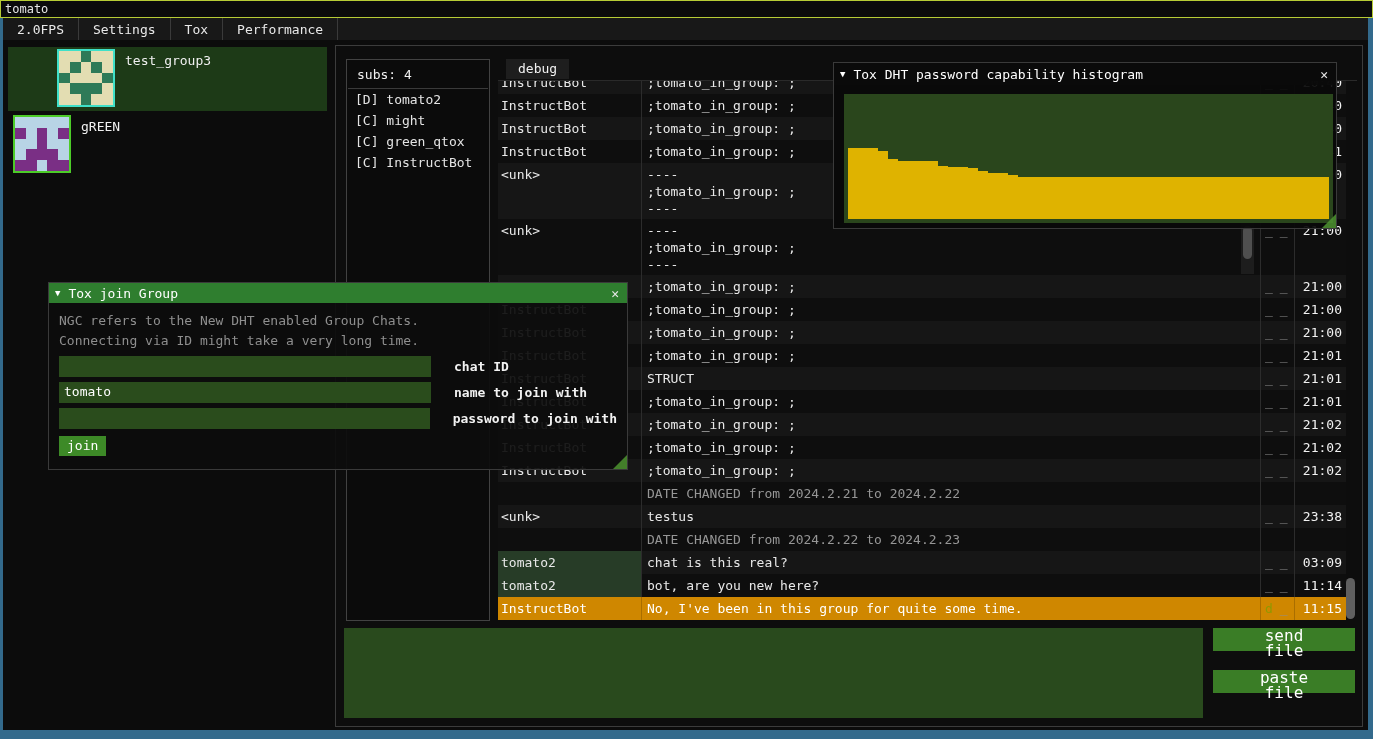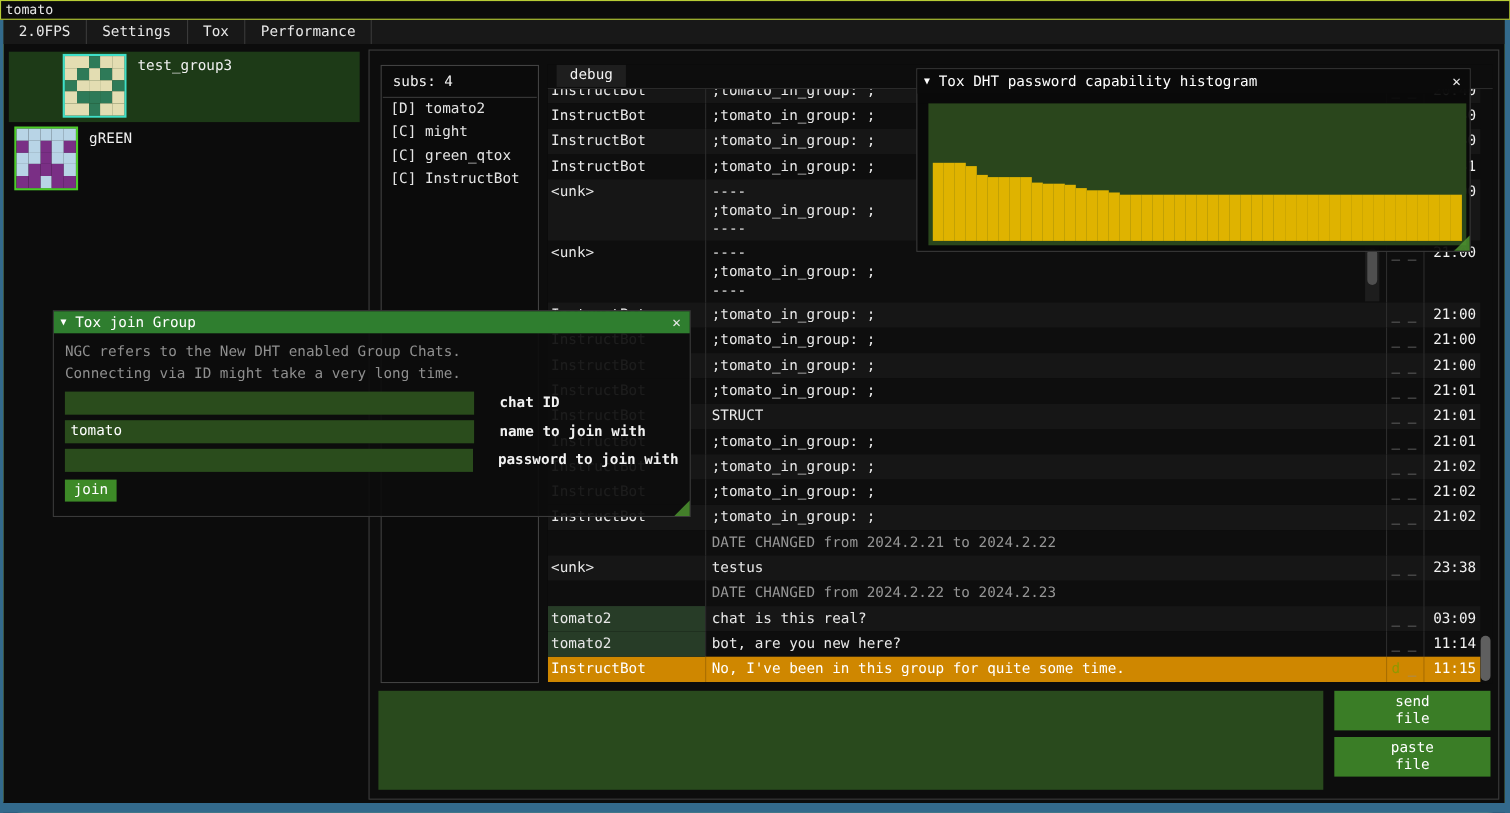--- a/index.html
+++ b/index.html
@@ -1,18 +1,18 @@
 <!DOCTYPE html>
 <html><head>
 <meta charset="utf-8">
 <style>
   * { margin:0; padding:0; box-sizing:border-box; }
   html,body { width:1373px; height:739px; overflow:hidden; background:#020202;
     font-family:"DejaVu Sans Mono","Liberation Mono",monospace; font-size:13px; color:#e8e8e8; }
-  #screen { position:relative; width:1373px; height:739px; background:#bef264;border-radius:21px; }
+  #screen { position:relative; width:1373px; height:739px; background:#ffffff; }
 
   
   .wm-titlebar { position:absolute; left:0; top:0; width:1373px; height:18px;
     background:#0b0b0b; border:1px solid #b7cc35; display:flex; align-items:center;
     padding-left:4px; font-size:12px; color:#e6e6e6; z-index:50; }
   .frame-left  { position:absolute; left:0; top:18px; width:3px;  height:721px; background:#336a8c; z-index:49; }
   .frame-right { position:absolute; left:1368px; top:18px; width:5px; height:721px; background:#336a8c; z-index:49; }
   .frame-bottom{ position:absolute; left:0; top:730px; width:1373px; height:9px; background:#336a8c; z-index:49; }
 
   #app { position:absolute; left:3px; top:18px; width:1365px; height:712px; background:#0c0c0c; }
@@ -61,22 +61,22 @@
   .row.selected .c-msg, .row.selected .c-time { color:#ffffff; border-left-color:#a96e00; }
   .row.selected .c-flags { border-left-color:#a96e00; }
   .flag-d { color:#8f9900; }
   .inner-sb { position:absolute; right:6px; top:0; width:13px; height:55px; background:#1d1d1d; }
   .inner-sb .thumb { position:absolute; left:2px; top:7px; width:9px; height:33px; background:#4f4f4f; border-radius:5px; }
   .chat-scrollbar { position:absolute; right:2px; top:519px; width:9px; height:41px;
     background:#5f5f5f; border-radius:5px; z-index:6; }
 
   
   .composer-input { position:absolute; left:8px; top:582px; width:859px; height:90px; background:#294a1d; }
-  .btn { position:absolute; left:877px; width:142px; height:36px; background:#3a7d26; border:none;
-    color:#ffffff; font-family:inherit; font-size:13px; line-height:15px; white-space:pre-line; cursor:pointer; }
+  .btn { position:absolute; left:877px; width:142px; height:23px; background:#3a7d26; border:none;
+    color:#ffffff; font-family:inherit; font-size:16px; line-height:15px; white-space:pre-line; cursor:pointer; }
   .btn.send { top:582px; }
   .btn.paste { top:624px; }
 
   
   .win { position:absolute; border:1px solid #3a3a3a; z-index:20; }
   .win-title { height:20px; display:flex; align-items:center; padding:0 6px; color:#ffffff; }
   .win-title .arrow { font-size:9px; margin-right:8px; }
   .win-title .wtitle { flex:1; white-space:nowrap; }
   .win-title .close { font-size:13px; color:#e8e8e8; padding:0 2px; cursor:pointer; }
   .grip { position:absolute; right:0; bottom:0; width:0; height:0;

